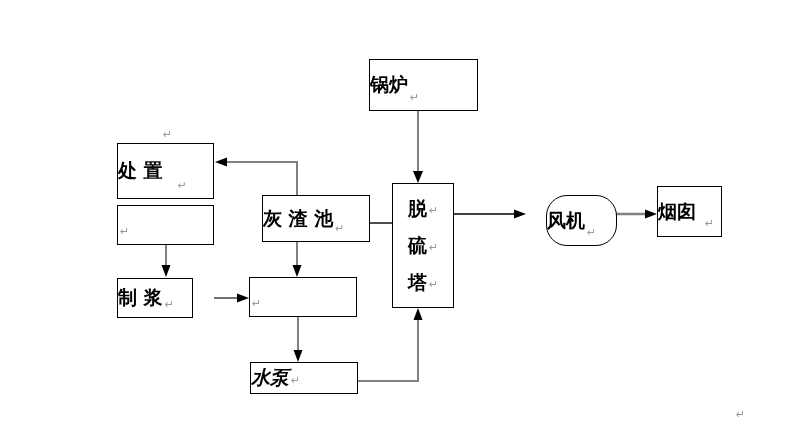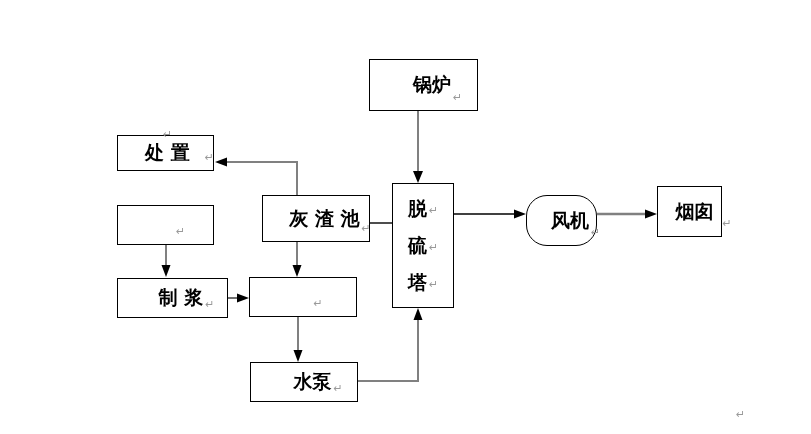--- a/index.html
+++ b/index.html
@@ -12,45 +12,43 @@
     overflow: hidden;
   }
   #edges { position: absolute; left: 0; top: 0; width: 811px; height: 434px; }
   .node {
     position: absolute;
     box-sizing: border-box;
     border: 1.5px solid #000000;
     background: #ffffff;
     display: flex;
     align-items: center;
-    justify-content: center;
     font-weight: bold;
     font-size: 19px;
     color: #000000;
     white-space: pre;
-    padding-left: 28px;
   }
   .pilcrow {
     font-weight: normal;
     font-size: 11px;
     color: #9a9a9a;
     margin-left: 2px;
     align-self: flex-end;
     padding-bottom: 6px;
   }
   .tower-row .pilcrow { padding-bottom: 2px; }
   
   .n-boiler       { left: 369px; top:  59px; width: 109px; height: 52px; }
-  .n-disposal     { left: 117px; top: 135px; width:  97px; height: 36px; gap: 13px; }
+  .n-disposal     { left: 117px; top: 143px; width:  97px; height: 56px; gap: 13px; }
   .n-lime-silo    { left: 117px; top: 205px; width:  97px; height: 40px; }
-  .n-pulping      { left: 117px; top: 278px; width:  111px; height: 40px; }
+  .n-pulping      { left: 117px; top: 278px; width:  76px; height: 40px; }
   .n-ash-pool     { left: 262px; top: 195px; width: 108px; height: 47px; }
   .n-circ-pool    { left: 249px; top: 277px; width: 108px; height: 40px; }
-  .n-water-pump   { left: 250px; top: 362px; width: 108px; height: 40px; }
-  .n-fan          { left: 526px; top: 195px; width:  71px; height: 51px; border-radius: 21px; }
+  .n-water-pump   { left: 250px; top: 362px; width: 108px; height: 32px; font-style: italic; }
+  .n-fan          { left: 546px; top: 195px; width:  71px; height: 51px; border-radius: 21px; }
   .n-chimney      { left: 657px; top: 186px; width:  65px; height: 51px; }
   .n-tower {
     left: 392px; top: 183px; width: 62px; height: 125px;
     flex-direction: column;
     justify-content: space-around;
     padding: 6px 0;
   }
   .tower-row { display: flex; align-items: center; line-height: 1; }
   .n-chimney .pilcrow { margin-left: 9px; }
   .float-mark {

